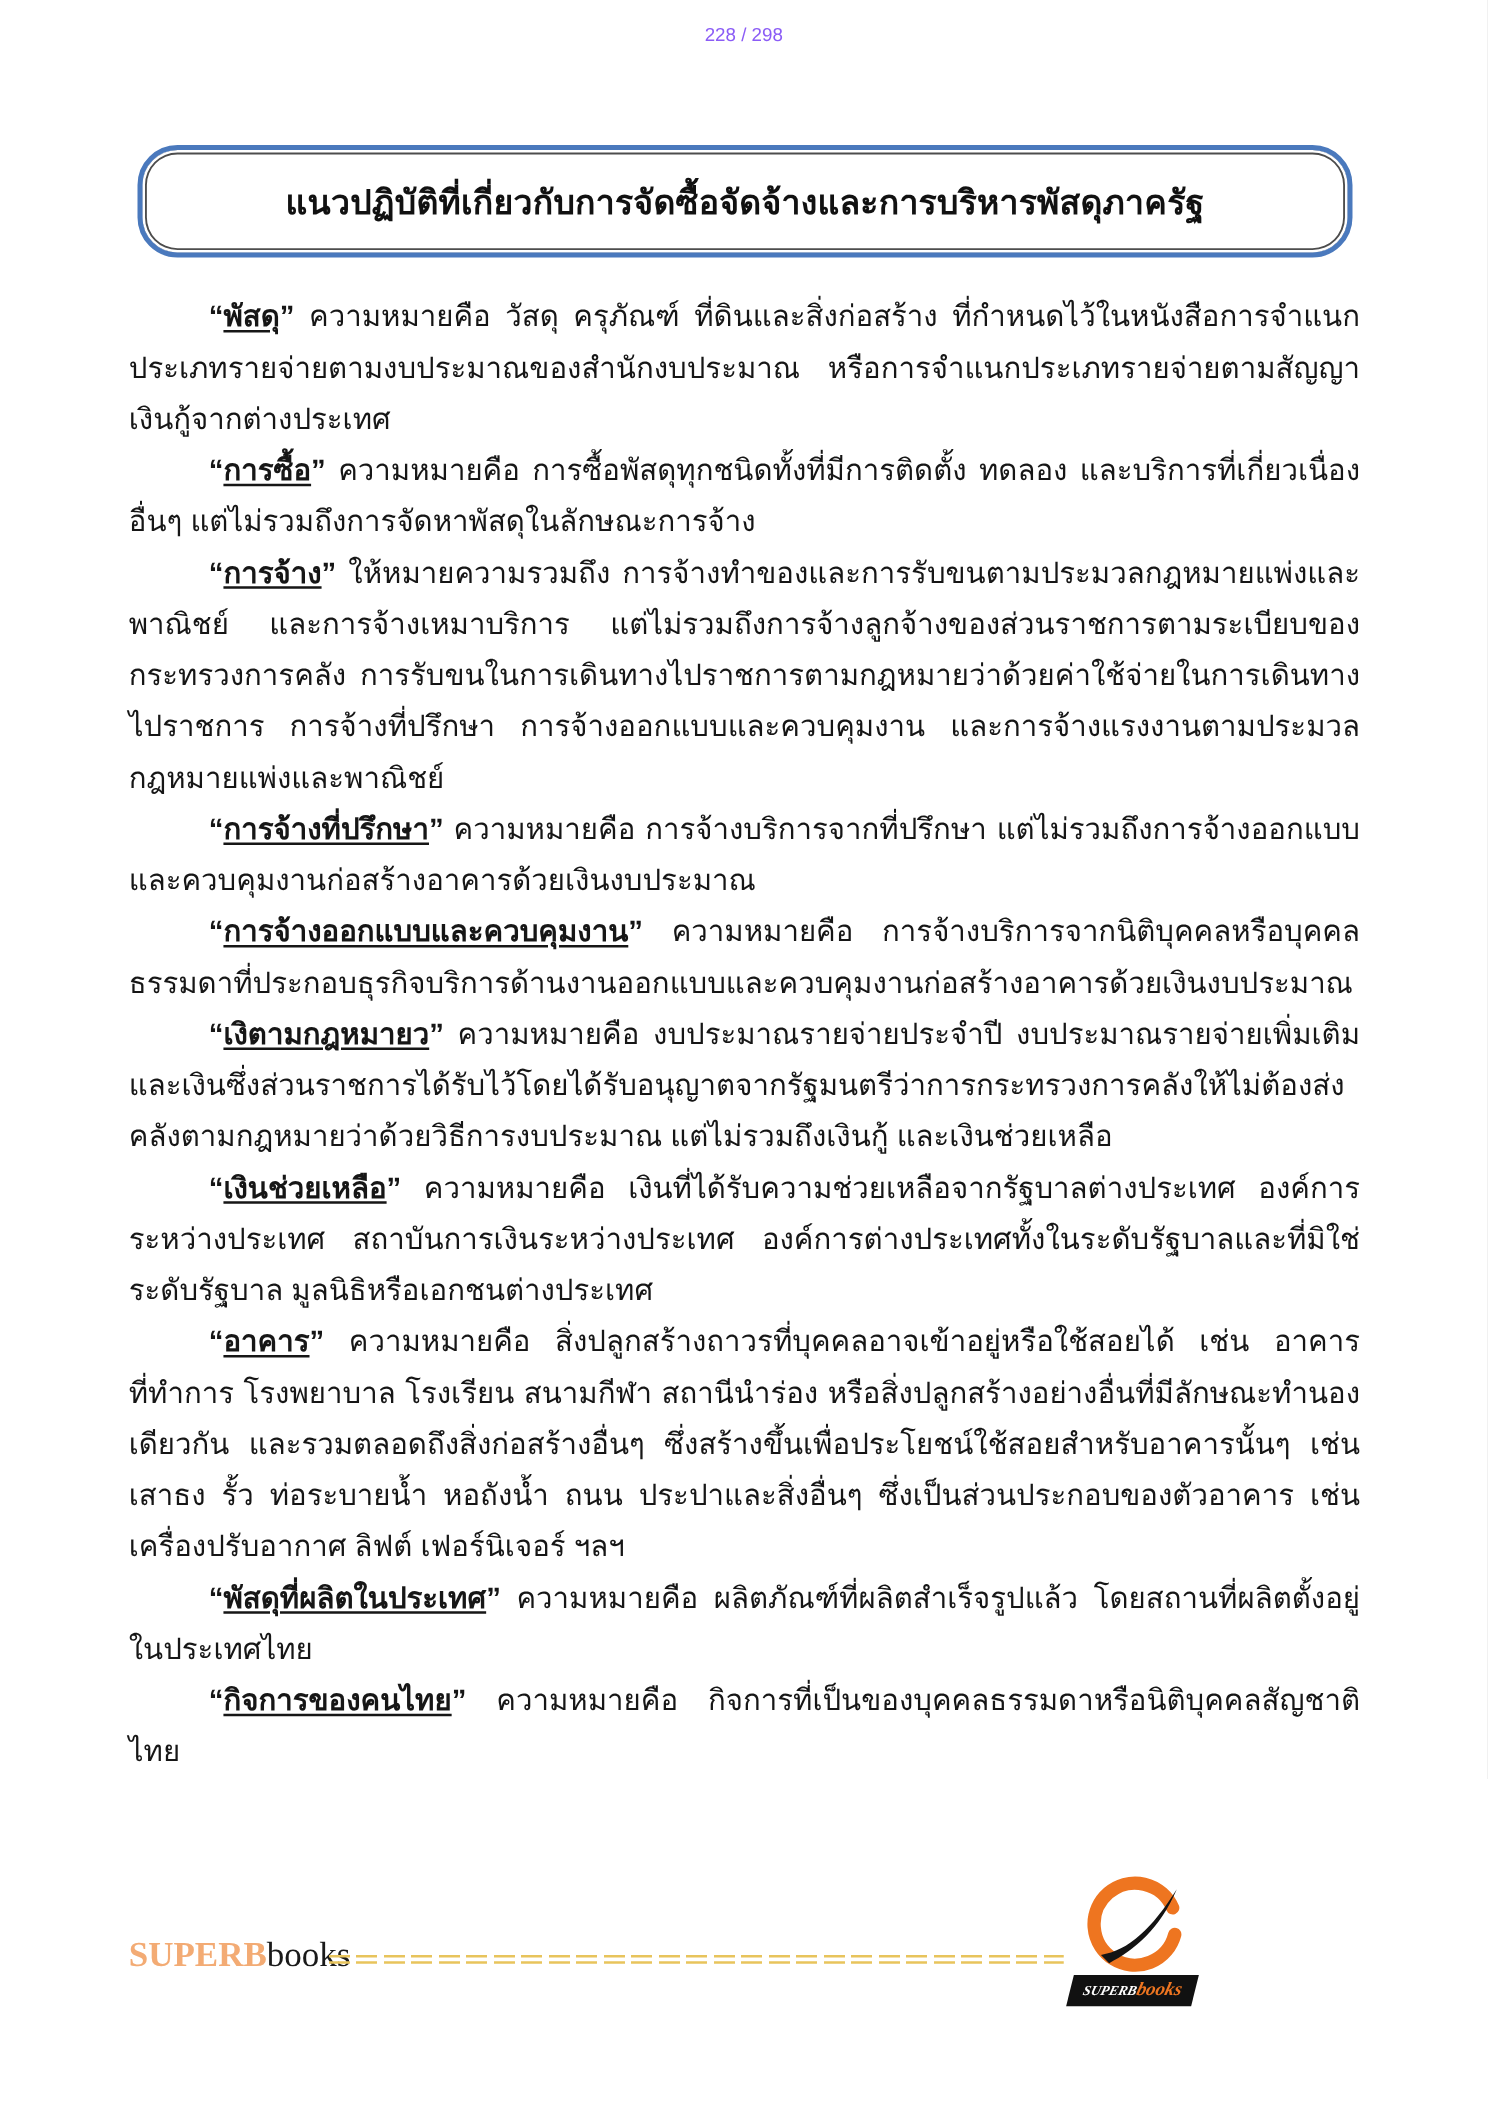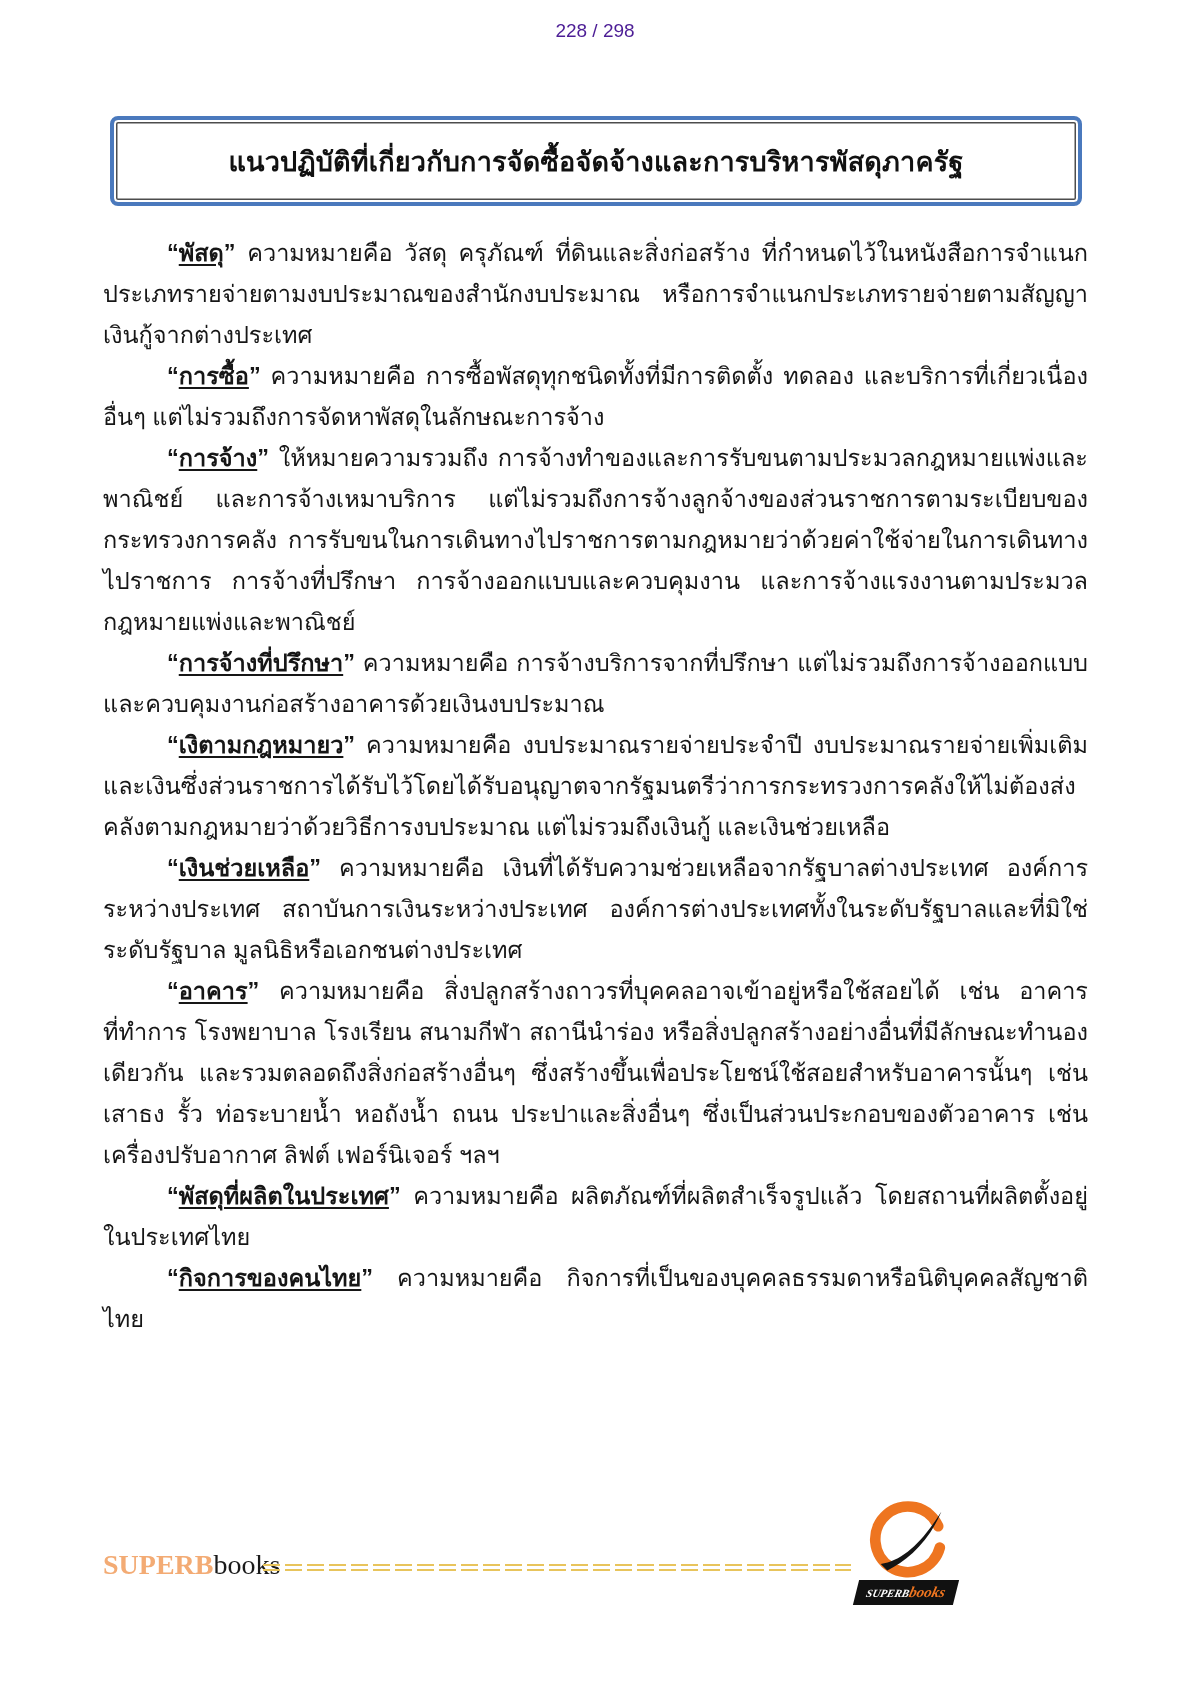--- a/index.html
+++ b/index.html
@@ -7,26 +7,26 @@
     position:relative;
     width:1190px; height:1683px;
     margin:0 auto;
     background:#ffffff;
     font-family:"Liberation Sans", sans-serif;
     color:#161616;
     overflow:hidden;
   }
   .page-number {
     position:absolute; top:20px; left:0; right:0;
-    text-align:center; font-size:19px; color:#4c1d95;
+    text-align:center; font-size:15px; color:#8b5cf6;
   }
   .header-box {
     position:absolute; left:110px; right:108px; top:116px; height:82px;
     border:4.5px solid var(--accent-blue,#4a79bd);
-    border-radius:8px;
+    border-radius:32px;
     box-shadow: inset 0 0 0 2px #ffffff, inset 0 0 0 3.5px #4d4d4d;
     display:flex; align-items:center; justify-content:center;
     background:#fff;
   }
   .header-title {
     font-size:27px; font-weight:bold; color:#111;
     letter-spacing:0.2px;
   }
   .content {
     position:absolute; left:103px; width:985px; top:233px;
@@ -71,20 +71,21 @@
 
   <div class="header-box">
     <div class="header-title">แนวปฏิบัติที่เกี่ยวกับการจัดซื้อจัดจ้างและการบริหารพัสดุภาครัฐ</div>
   </div>
 
   <div class="content">
       <p class="para"><span class="term-quote">“</span><span class="term u">พัสดุ</span><span class="term-quote">”</span><span> ความหมายคือ วัสดุ ครุภัณฑ์ ที่ดินและสิ่งก่อสร้าง ที่กำหนดไว้ในหนังสือการจำแนกประเภท​รายจ่ายตามงบประมาณของสำนักงบประมาณ หรือการจำแนกประเภทรายจ่ายตามสัญญาเงินกู้จากต่างประเทศ</span></p>
       <p class="para"><span class="term-quote">“</span><span class="term u">การซื้อ</span><span class="term-quote">”</span><span> ความหมายคือ การซื้อพัสดุทุกชนิดทั้งที่มีการติดตั้ง ทดลอง และบริการที่เกี่ยวเนื่องอื่นๆ แต่ไม่รวมถึงการจัดหาพัสดุในลักษณะการจ้าง</span></p>
       <p class="para"><span class="term-quote">“</span><span class="term u">การจ้าง</span><span class="term-quote">”</span><span> ให้หมายความรวมถึง การจ้างทำของและการรับขนตามประมวลกฎหมายแพ่งและพาณิชย์ ​และการจ้างเหมาบริการ แต่ไม่รวมถึงการจ้างลูกจ้างของส่วนราชการตามระเบียบของกระทรวงการคลัง การรับขน​ในการเดินทางไปราชการตามกฎหมายว่าด้วยค่าใช้จ่ายในการเดินทางไปราชการ การจ้างที่ปรึกษา การจ้างออกแบบ​และควบคุมงาน และการจ้างแรงงานตามประมวลกฎหมายแพ่งและพาณิชย์</span></p>
       <p class="para"><span class="term-quote">“</span><span class="term u">การจ้างที่ปรึกษา</span><span class="term-quote">”</span><span> ความหมายคือ การจ้างบริการจากที่ปรึกษา แต่ไม่รวมถึงการจ้างออกแบบและควบคุม​งานก่อสร้างอาคารด้วยเงินงบประมาณ</span></p>
+      <p class="para"><span class="term-quote">“</span><span class="term u">การจ้างออกแบบและควบคุมงาน</span><span class="term-quote">”</span><span> ความหมายคือ การจ้างบริการจากนิติบุคคลหรือบุคคลธรรมดา​ที่ประกอบธุรกิจบริการด้านงานออกแบบและควบคุมงานก่อสร้างอาคารด้วยเงินงบประมาณ</span></p>
       <p class="para"><span class="term-quote">“</span><span class="term u">เงิตามกฎหมายว</span><span class="term-quote">”</span><span> ความหมายคือ งบประมาณรายจ่ายประจำปี งบประมาณรายจ่ายเพิ่มเติม และเงินซึ่ง​ส่วนราชการได้รับไว้โดยได้รับอนุญาตจากรัฐมนตรีว่าการกระทรวงการคลังให้ไม่ต้องส่งคลังตามกฎหมายว่าด้วย​วิธีการงบประมาณ แต่ไม่รวมถึงเงินกู้ และเงินช่วยเหลือ</span></p>
       <p class="para"><span class="term-quote">“</span><span class="term u">เงินช่วยเหลือ</span><span class="term-quote">”</span><span> ความหมายคือ เงินที่ได้รับความช่วยเหลือจากรัฐบาลต่างประเทศ องค์การระหว่าง​ประเทศ สถาบันการเงินระหว่างประเทศ องค์การต่างประเทศทั้งในระดับรัฐบาลและที่มิใช่ระดับรัฐบาล มูลนิธิหรือ​เอกชนต่างประเทศ</span></p>
       <p class="para"><span class="term-quote">“</span><span class="term u">อาคาร</span><span class="term-quote">”</span><span> ความหมายคือ สิ่งปลูกสร้างถาวรที่บุคคลอาจเข้าอยู่หรือใช้สอยได้ เช่น อาคารที่ทำการ โรงพยาบาล โรงเรียน สนามกีฬา สถานีนำร่อง หรือสิ่งปลูกสร้างอย่างอื่นที่มีลักษณะทำนองเดียวกัน และรวมตลอด​ถึงสิ่งก่อสร้างอื่นๆ  ซึ่งสร้างขึ้นเพื่อประโยชน์ใช้สอยสำหรับอาคารนั้นๆ เช่น เสาธง รั้ว ท่อระบายน้ำ หอถังน้ำ ถนน ประปาและสิ่งอื่นๆ ซึ่งเป็นส่วนประกอบของตัวอาคาร เช่น เครื่องปรับอากาศ ลิฟต์ เฟอร์นิเจอร์ ฯลฯ</span></p>
       <p class="para"><span class="term-quote">“</span><span class="term u">พัสดุที่ผลิตในประเทศ</span><span class="term-quote">”</span><span> ความหมายคือ ผลิตภัณฑ์ที่ผลิตสำเร็จรูปแล้ว โดยสถานที่ผลิตตั้งอยู่ในประเทศ​ไทย</span></p>
       <p class="para"><span class="term-quote">“</span><span class="term u">กิจการของคนไทย</span><span class="term-quote">”</span><span> ความหมายคือ กิจการที่เป็นของบุคคลธรรมดาหรือนิติบุคคลสัญชาติไทย</span></p>
     </div>
 
   <div class="footer-brand-left">
     <span class="superb">SUPERB</span><span class="books">books</span>
   </div>

